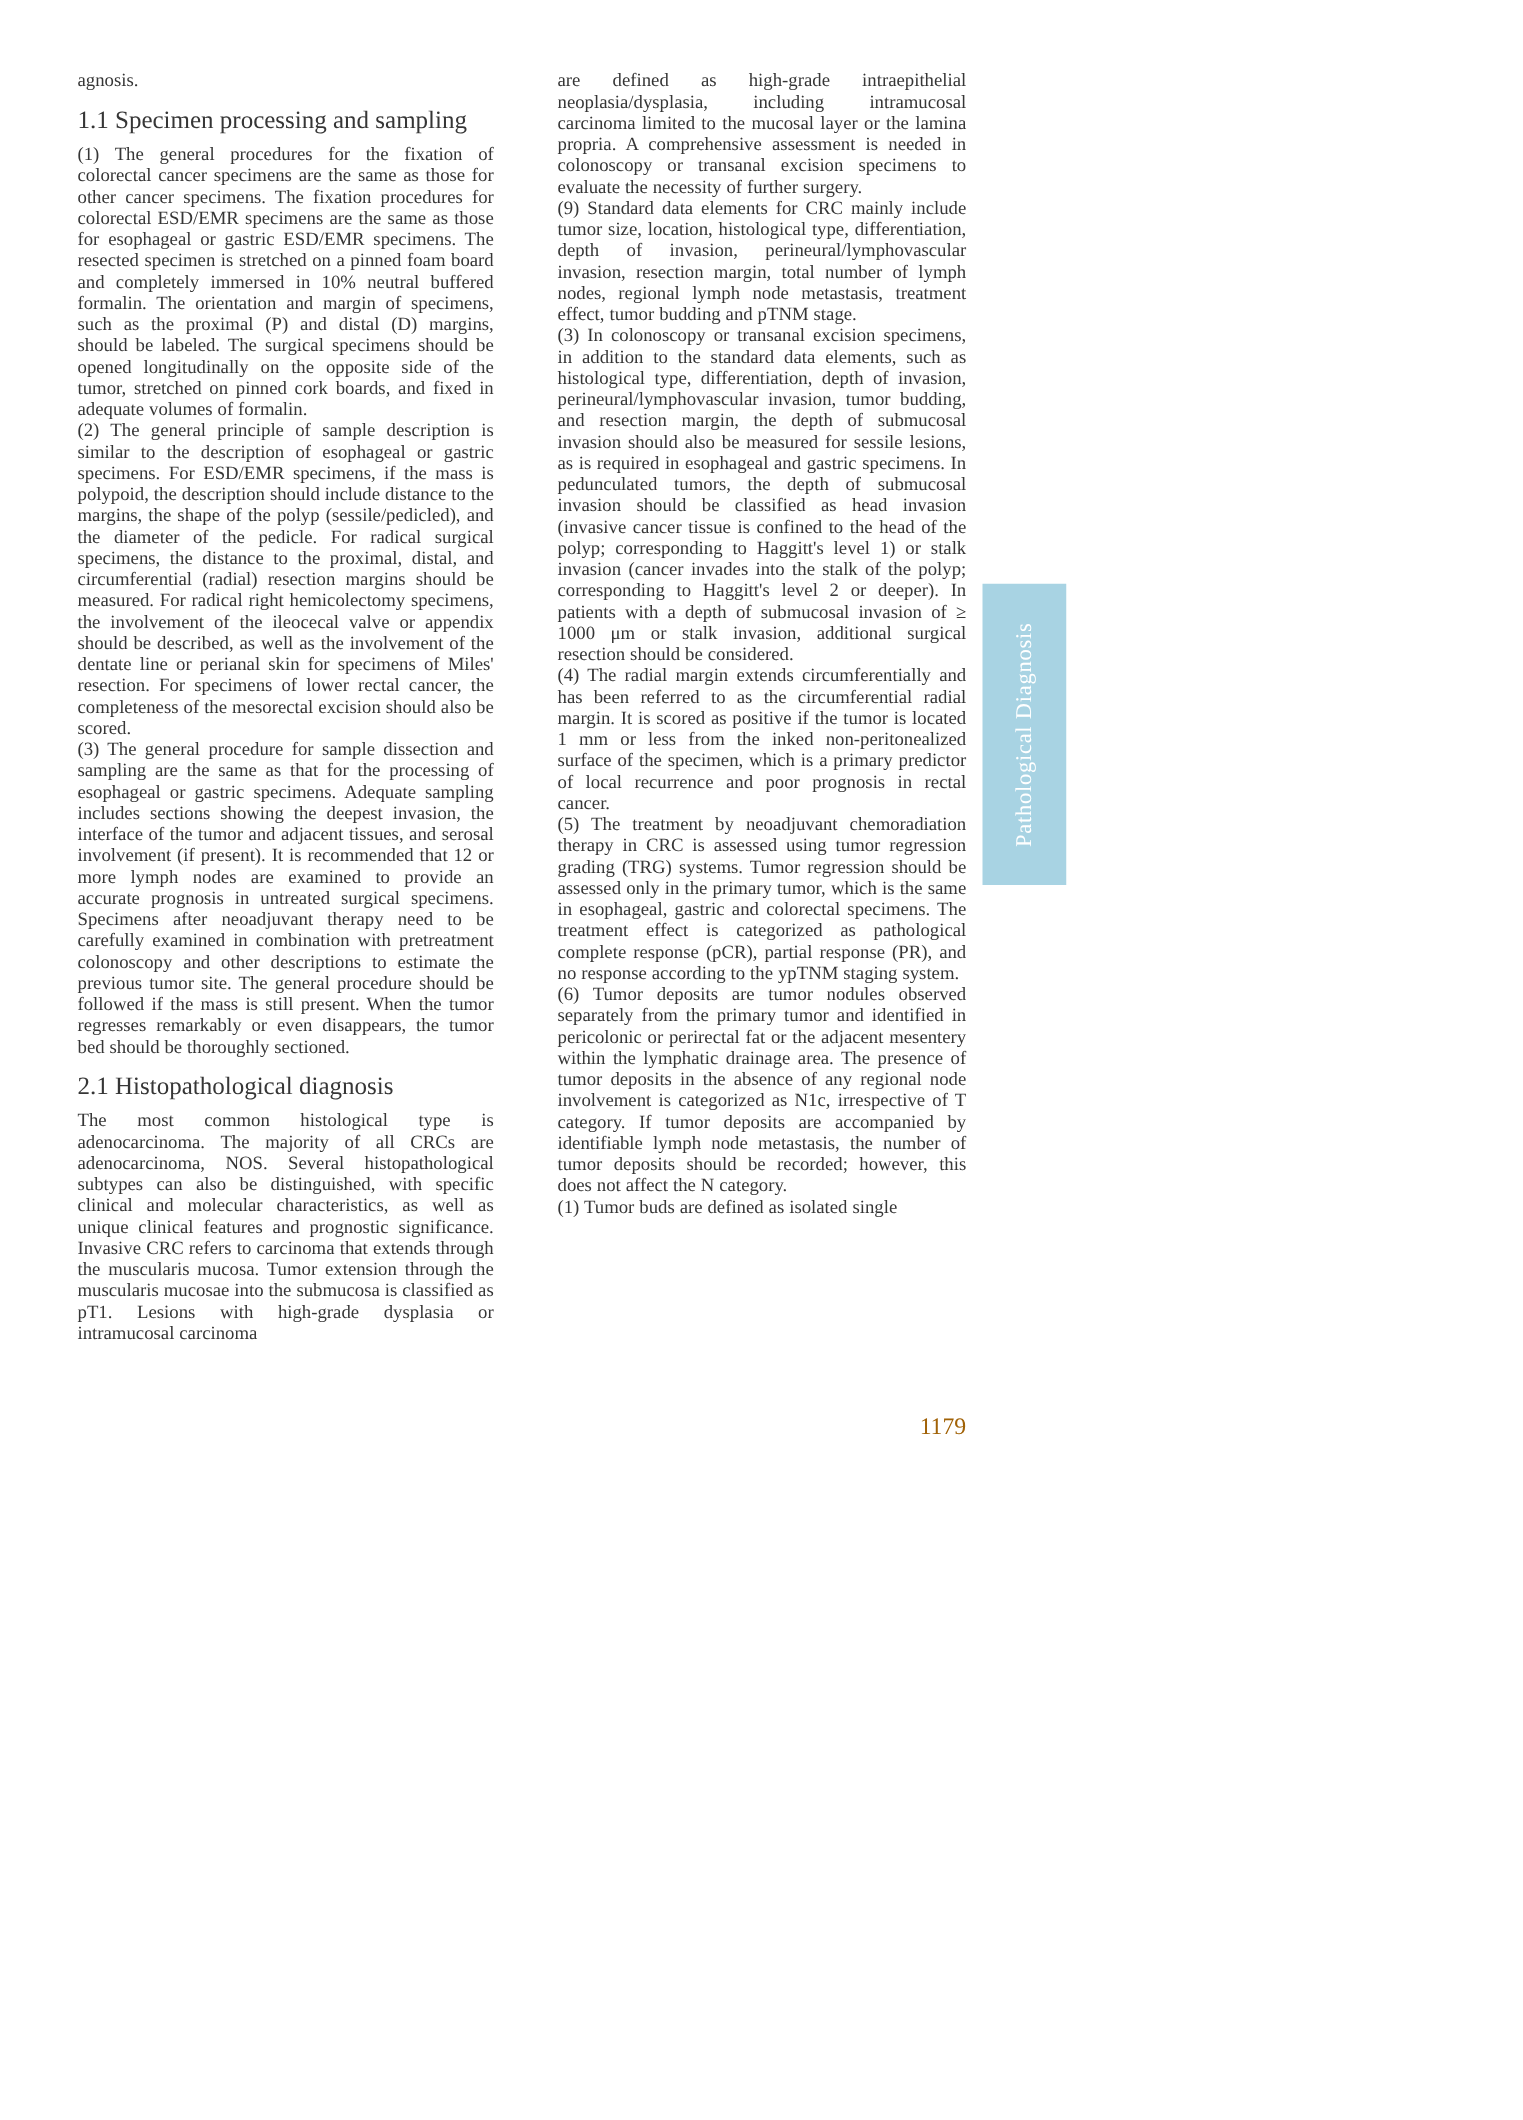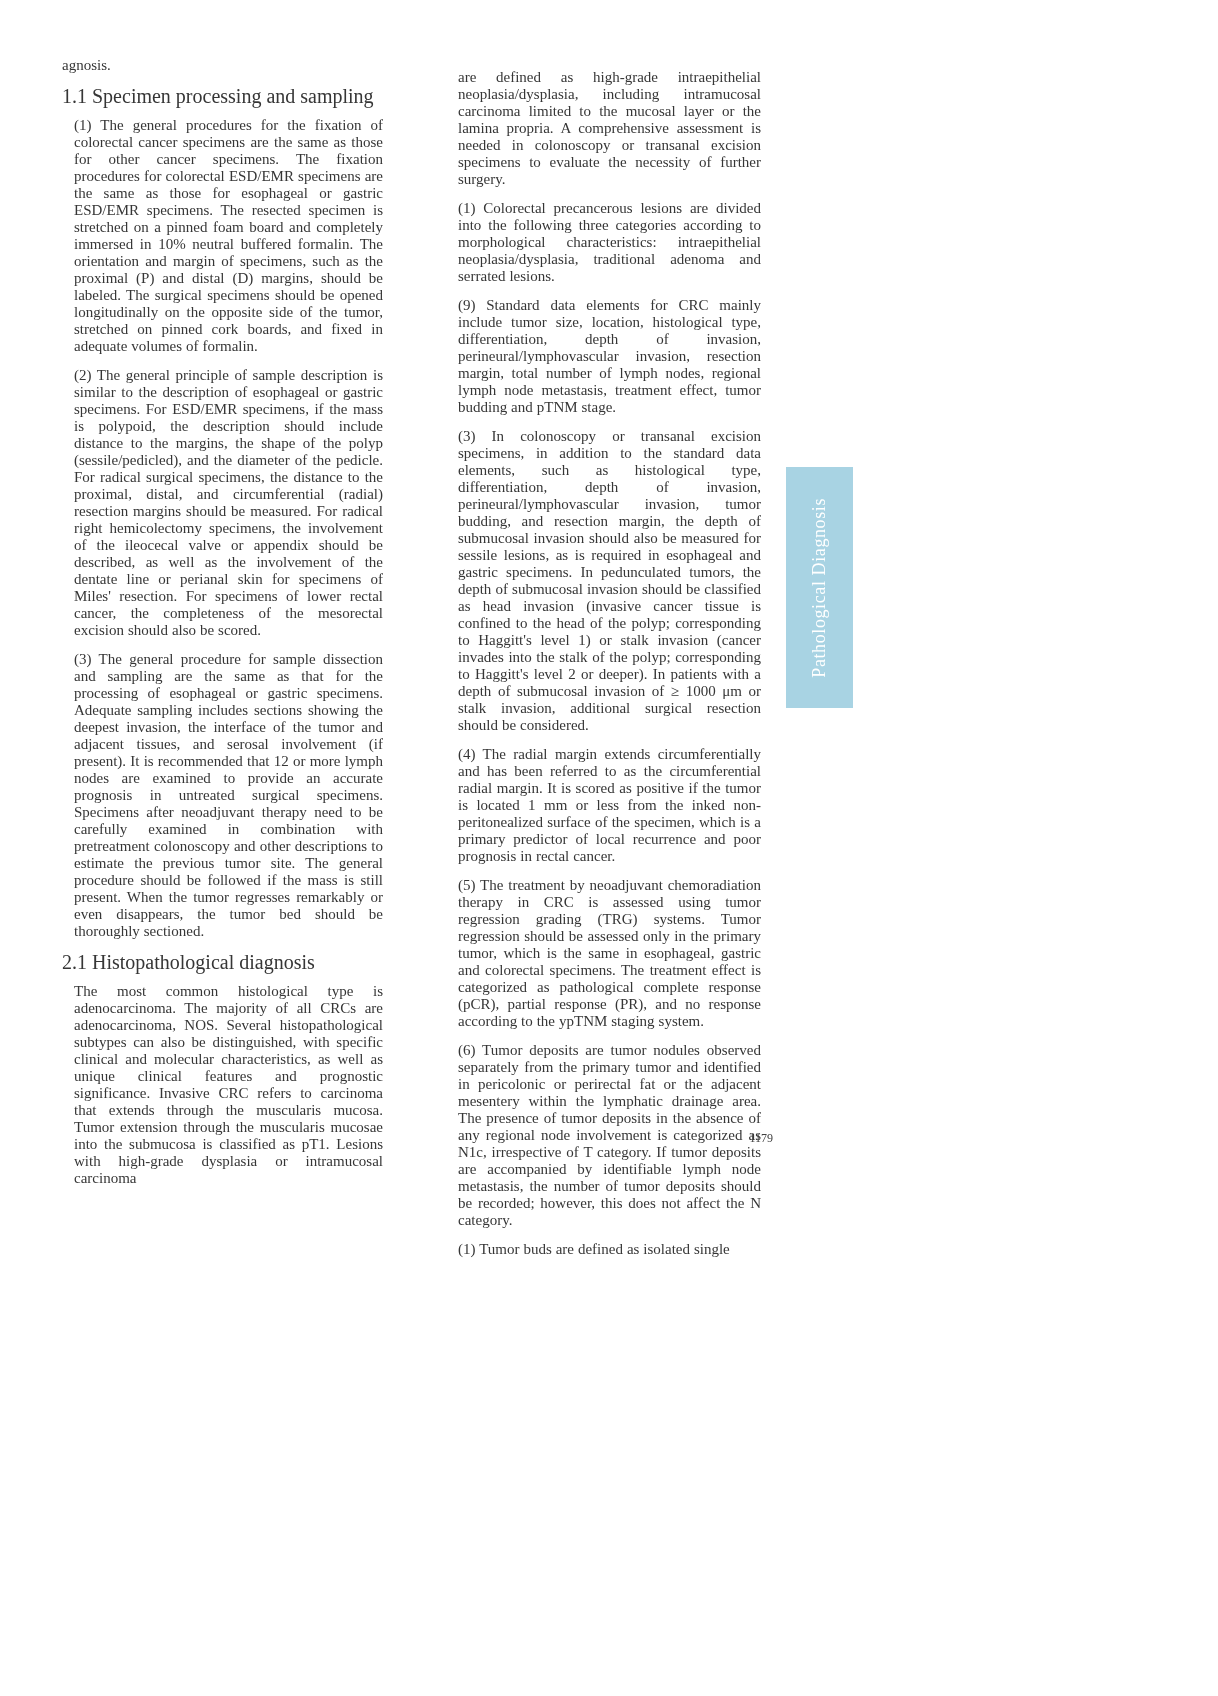--- a/index.html
+++ b/index.html
@@ -9,21 +9,21 @@
     font-family: "Liberation Serif", serif;
     color: #363636;
     position: relative;
     overflow: hidden;
   }
   .page { position: absolute; inset: 0; }
   .col { position: absolute; top: 57px; }
   .col-left  { left: 62px;  width: 333px; }
   .col-right { left: 446px; width: 327px; }
   p.body-text {
-    margin: 12px;
+    margin: 0;
     font-size: 15px;
     line-height: 17px;
     text-align: justify;
     word-spacing: 0.2px;
   }
   p.continued { margin: 0 0 0 0; font-size: 15px; line-height: 17px; }
   h2.section-heading {
     font-size: 20px;
     font-weight: normal;
     margin: 14px 0 11px 0;
@@ -45,22 +45,22 @@
     font-size: 18px;
     letter-spacing: 0.6px;
     white-space: nowrap;
     font-family: "Liberation Serif", serif;
   }
   .page-number {
     position: absolute;
     left: 446px; top: 1131px;
     width: 327px;
     text-align: right;
-    font-size: 12px;
-    color: #404040;
+    font-size: 19px;
+    color: #a16207;
   }
 </style>
 </head>
 <body>
 
 <div class="page">
 
   <div class="col col-left">
     <p class="continued">agnosis.</p>
 
@@ -68,21 +68,20 @@
     <p class="body-text">(1) The general procedures for the fixation of colorectal cancer specimens are the same as those for other cancer specimens. The fixation procedures for colorectal ESD/EMR specimens are the same as those for esophageal or gastric ESD/EMR specimens. The resected specimen is stretched on a pinned foam board and completely immersed in 10% neutral buffered formalin. The orientation and margin of specimens, such as the proximal (P) and distal (D) margins, should be labeled. The surgical specimens should be opened longitudinally on the opposite side of the tumor, stretched on pinned cork boards, and fixed in adequate volumes of formalin.</p>
     <p class="body-text">(2) The general principle of sample description is similar to the description of esophageal or gastric specimens. For ESD/EMR specimens, if the mass is polypoid, the description should include distance to the margins, the shape of the polyp (sessile/pedicled), and the diameter of the pedicle. For radical surgical specimens, the distance to the proximal, distal, and circumferential (radial) resection margins should be measured. For radical right hemicolectomy specimens, the involvement of the ileocecal valve or appendix should be described, as well as the involvement of the dentate line or perianal skin for specimens of Miles' resection. For specimens of lower rectal cancer, the completeness of the mesorectal excision should also be scored.</p>
     <p class="body-text">(3) The general procedure for sample dissection and sampling are the same as that for the processing of esophageal or gastric specimens. Adequate sampling includes sections showing the deepest invasion, the interface of the tumor and adjacent tissues, and serosal involvement (if present). It is recommended that 12 or more lymph nodes are examined to provide an accurate prognosis in untreated surgical specimens. Specimens after neoadjuvant therapy need to be carefully examined in combination with pretreatment colonoscopy and other descriptions to estimate the previous tumor site. The general procedure should be followed if the mass is still present. When the tumor regresses remarkably or even disappears, the tumor bed should be thoroughly sectioned.</p>
 
     <h2 class="section-heading">2.1 Histopathological diagnosis</h2>
     <p class="body-text">The most common histological type is adenocarcinoma. The majority of all CRCs are adenocarcinoma, NOS. Several histopathological subtypes can also be distinguished, with specific clinical and molecular characteristics, as well as unique clinical features and prognostic significance. Invasive CRC refers to carcinoma that extends through the muscularis mucosa. Tumor extension through the muscularis mucosae into the submucosa is classified as pT1. Lesions with high-grade dysplasia or intramucosal carcinoma</p>
   </div>
 
   <div class="col col-right">
     <p class="body-text">are defined as high-grade intraepithelial neoplasia/dysplasia, including intramucosal carcinoma limited to the mucosal layer or the lamina propria. A comprehensive assessment is needed in colonoscopy or transanal excision specimens to evaluate the necessity of further surgery.</p>
-    <p class="body-text">(1) Colorectal precancerous lesions are divided into the following three categories according to morphological characteristics: intraepithelial neoplasia/dysplasia, traditional adenoma and serrated lesions.</p>
     <p class="body-text">(9) Standard data elements for CRC mainly include tumor size, location, histological type, differentiation, depth of invasion, perineural/lymphovascular invasion, resection margin, total number of lymph nodes, regional lymph node metastasis, treatment effect, tumor budding and pTNM stage.</p>
     <p class="body-text">(3) In colonoscopy or transanal excision specimens, in addition to the standard data elements, such as histological type, differentiation, depth of invasion, perineural/lymphovascular invasion, tumor budding, and resection margin, the depth of submucosal invasion should also be measured for sessile lesions, as is required in esophageal and gastric specimens. In pedunculated tumors, the depth of submucosal invasion should be classified as head invasion (invasive cancer tissue is confined to the head of the polyp; corresponding to Haggitt's level 1) or stalk invasion (cancer invades into the stalk of the polyp; corresponding to Haggitt's level 2 or deeper). In patients with a depth of submucosal invasion of ≥ 1000 μm or stalk invasion, additional surgical resection should be considered.</p>
     <p class="body-text">(4) The radial margin extends circumferentially and has been referred to as the circumferential radial margin. It is scored as positive if the tumor is located 1 mm or less from the inked non-peritonealized surface of the specimen, which is a primary predictor of local recurrence and poor prognosis in rectal cancer.</p>
     <p class="body-text">(5) The treatment by neoadjuvant chemoradiation therapy in CRC is assessed using tumor regression grading (TRG) systems. Tumor regression should be assessed only in the primary tumor, which is the same in esophageal, gastric and colorectal specimens. The treatment effect is categorized as pathological complete response (pCR), partial response (PR), and no response according to the ypTNM staging system.</p>
     <p class="body-text">(6) Tumor deposits are tumor nodules observed separately from the primary tumor and identified in pericolonic or perirectal fat or the adjacent mesentery within the lymphatic drainage area. The presence of tumor deposits in the absence of any regional node involvement is categorized as N1c, irrespective of T category. If tumor deposits are accompanied by identifiable lymph node metastasis, the number of tumor deposits should be recorded; however, this does not affect the N category.</p>
     <p class="body-text">(1) Tumor buds are defined as isolated single</p>
   </div>
 
   <div class="sidebar-tab">
     <span class="sidebar-tab-label">Pathological Diagnosis</span>

